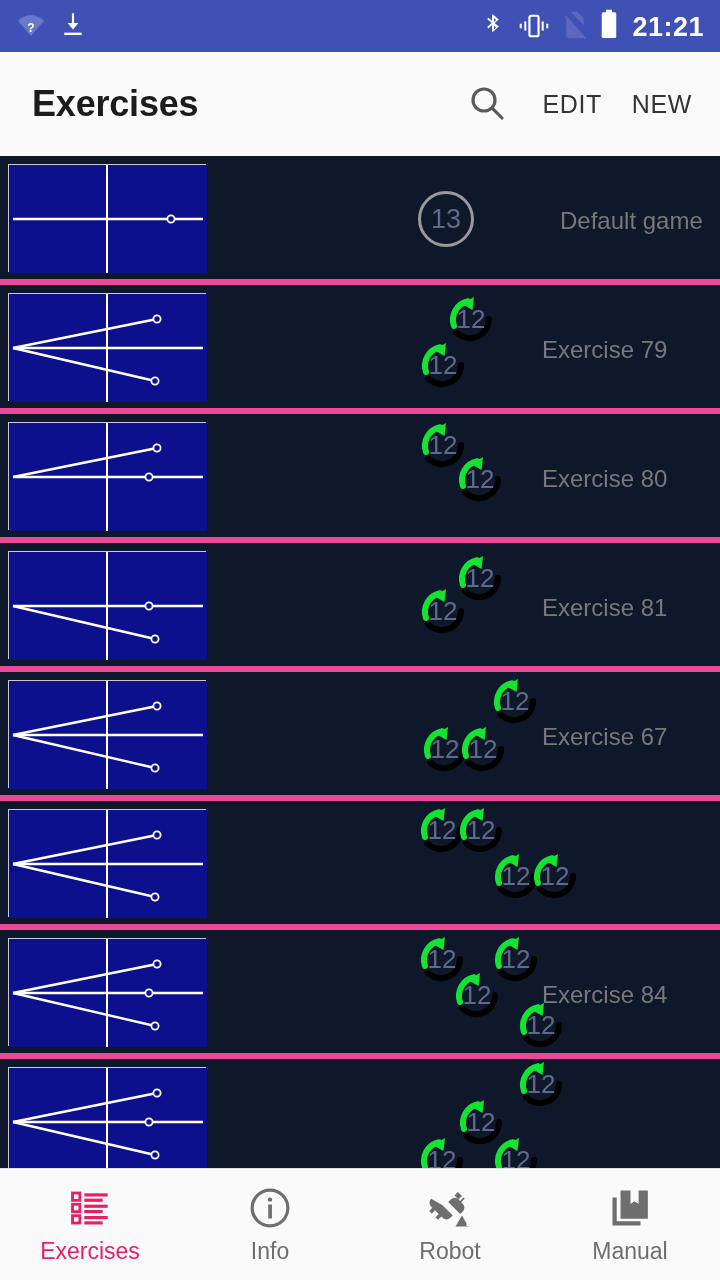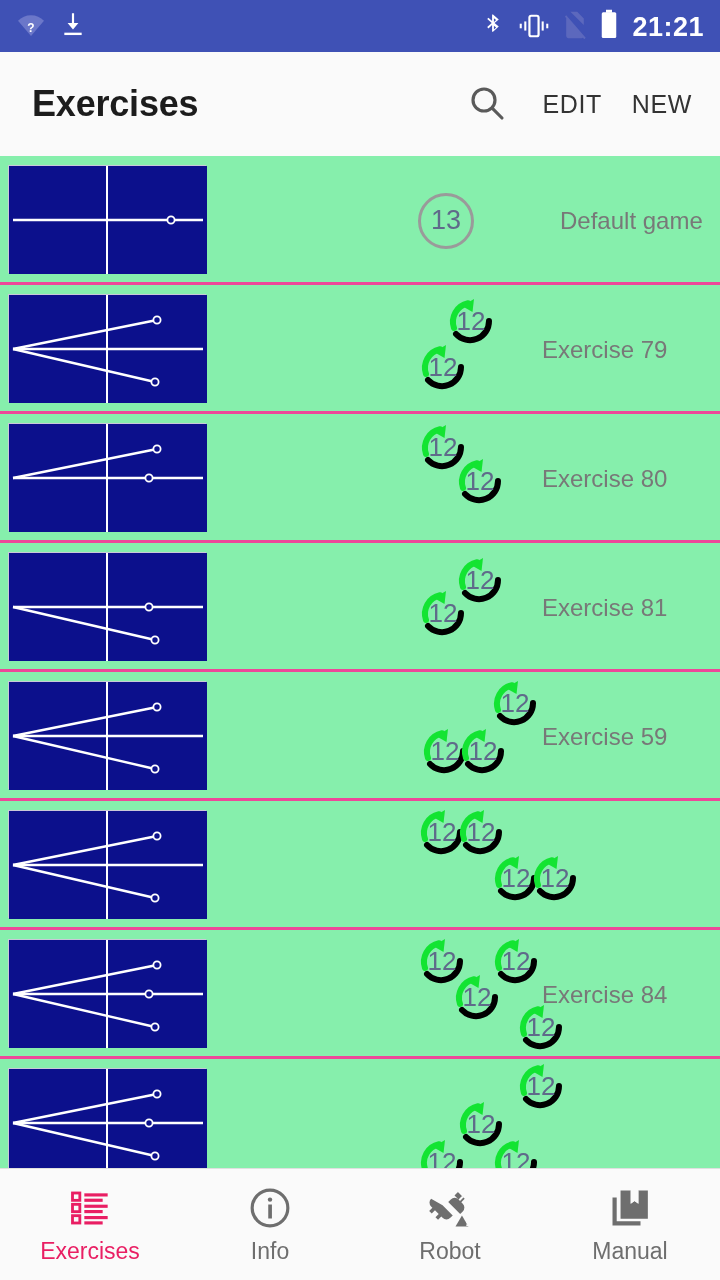--- a/index.html
+++ b/index.html
@@ -40,23 +40,23 @@
   }
   .search-btn { background:none; border:none; cursor:pointer; display:flex; padding:0 6px; }
 
   
   .list {
     position:absolute; top:156px; left:0; right:0; bottom:112px;
     overflow:hidden; background:#fafafa;
   }
   .row {
     position:relative; height:129px;
-    border-bottom:3px solid #ec4899;
+    border-bottom:6px solid #ec4899;
     display:flex; align-items:center;
-    background:#86efac;
+    background:#0f172a;
   }
   .thumb {
     width:198px; height:108px; margin-left:8px;
     background:#0c108c; flex:none; position:relative;
     border:1px solid #c9c9d8;
   }
   .badges {
     position:relative; flex:1; height:129px;
   }
   .badge {
@@ -295,21 +295,21 @@
     <path d="M18 11 L30 4 L28.5 17 Z" fill="#13e432"></path>
   </svg></span>
         <span class="bnum">12</span></div>
           <div class="badge" style="left: 250px; top: 54px;"><span><svg width="52" height="52" viewBox="0 0 52 52" style="position:absolute;inset:0">
     <path d="M45 26 A19 19 0 0 1 12 39" fill="none" stroke="#000000" stroke-width="6" stroke-linecap="round"></path>
     <path d="M10 33 A19 19 0 0 1 24 8.2" fill="none" stroke="#13e432" stroke-width="6" stroke-linecap="round"></path>
     <path d="M18 11 L30 4 L28.5 17 Z" fill="#13e432"></path>
   </svg></span>
         <span class="bnum">12</span></div>
         </div>
-        <div class="row-label">Exercise 59</div>
+        <div class="row-label">Exercise 67</div>
       </div>
       <div class="row">
         <div class="thumb">
           <svg width="198" height="108" viewBox="0 0 198 108" style="display:block">
             <rect width="198" height="108" fill="#0c108c"></rect>
             <line x1="98" y1="0" x2="98" y2="108" stroke="#ffffff" stroke-width="2"></line>
             <line x1="4" y1="54" x2="194" y2="54" stroke="#ffffff" stroke-width="2.4"></line>
             <line x1="4" y1="54" x2="148" y2="25" stroke="#ffffff" stroke-width="2.4"></line>
             <circle cx="148" cy="25" r="3.6" fill="#0c108c" stroke="#ffffff" stroke-width="1.8"></circle>
             <line x1="4" y1="54" x2="146" y2="87" stroke="#ffffff" stroke-width="2.4"></line>

